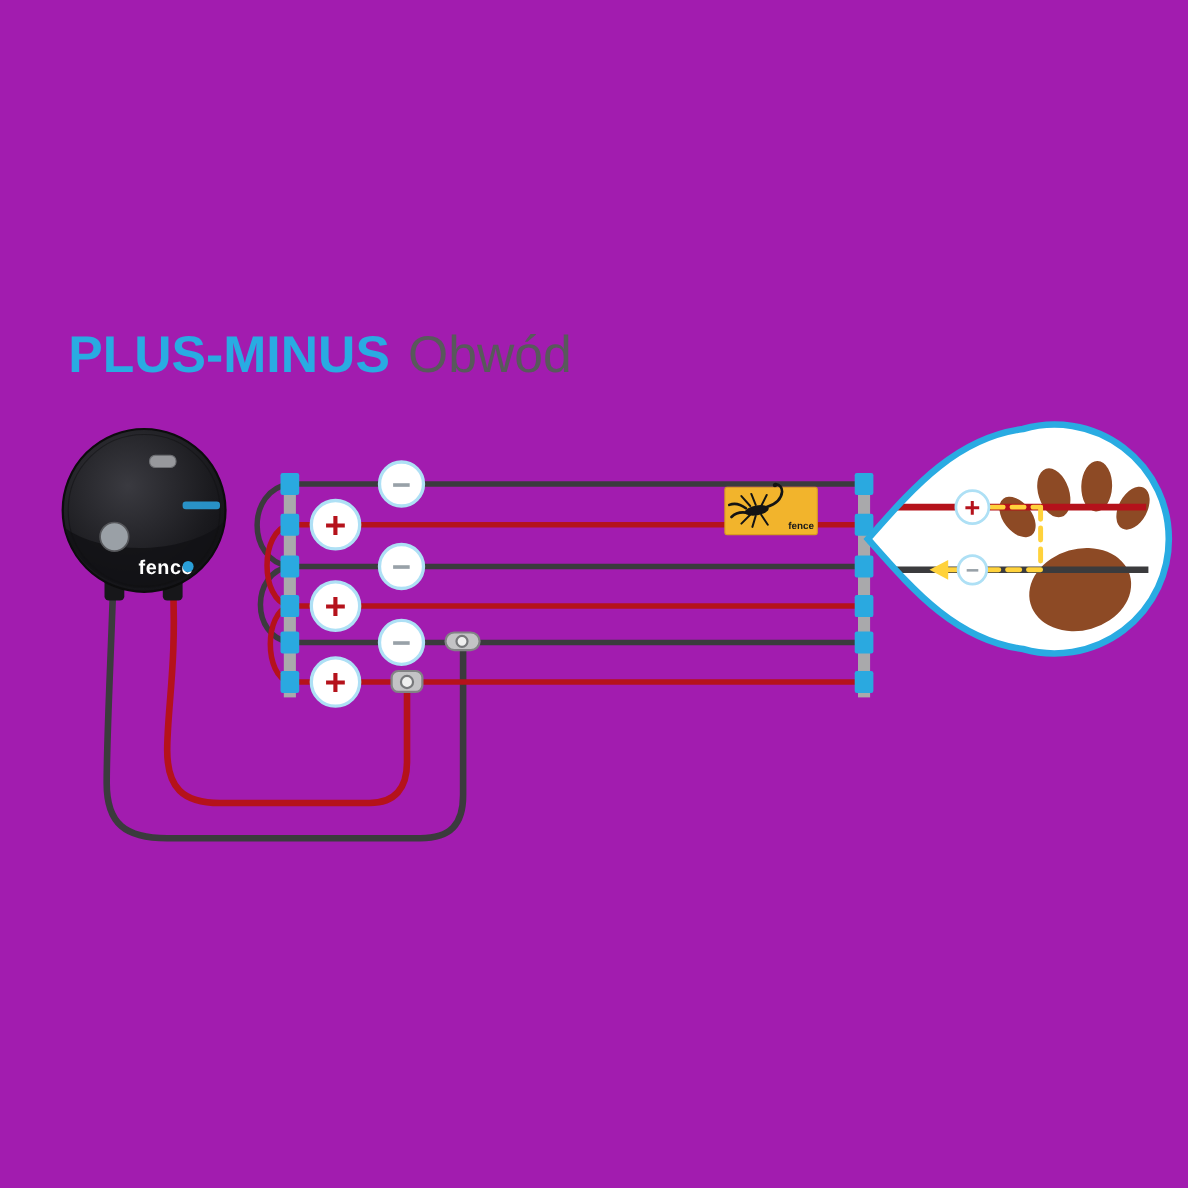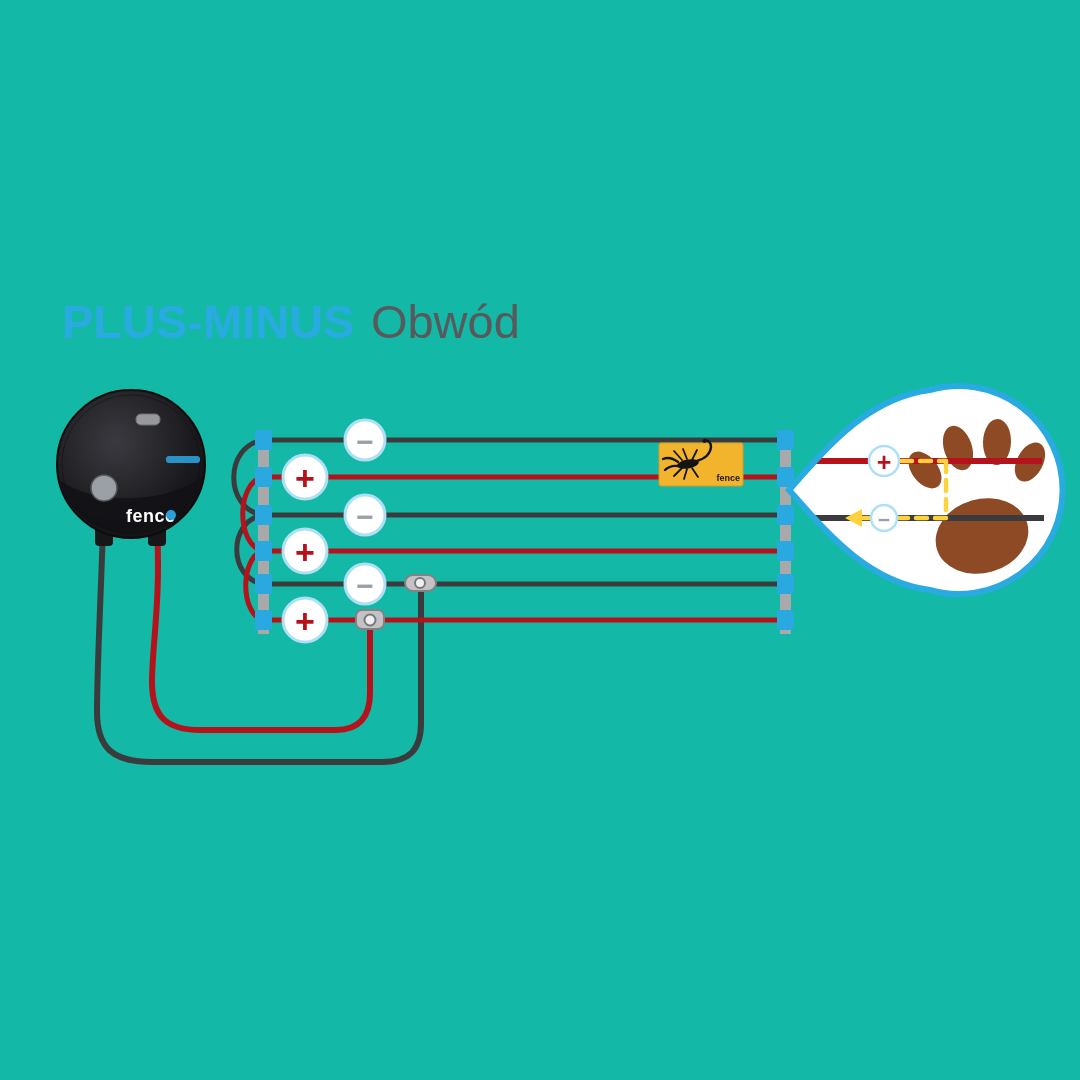--- a/index.html
+++ b/index.html
@@ -7,21 +7,21 @@
     --title-gray:#58595b;
     --wire-red:#b5121b;
     --wire-dark:#3b3b3d;
     --insulator-blue:#2aa9e0;
     --warning-yellow:#f2b42c;
     --current-yellow:#ffd23c;
     --paw-brown:#8d4a25;
     --badge-ring:#aee0f5;
   }
   html,body{margin:0;padding:0;background:#ffffff;}
-  .canvas{width:1080px;height:1080px;background:#14b8a6;position:relative;overflow:hidden;
+  .canvas{width:1080px;height:1080px;background:#a21caf;position:relative;overflow:hidden;
           font-family:"Liberation Sans",sans-serif;}
   svg text{font-family:"Liberation Sans",sans-serif;}
 
   .title-hi{fill:var(--accent-blue,#29abe2);font-size:47px;font-weight:bold;}
   .title-rest{fill:var(--title-gray,#58595b);font-size:47px;font-weight:normal;}
 
   .wire-red{stroke:var(--wire-red,#b5121b);stroke-width:5;fill:none;}
   .wire-dark{stroke:var(--wire-dark,#3b3b3d);stroke-width:5;fill:none;}
   .loop-red{stroke:var(--wire-red,#b5121b);stroke-width:5;fill:none;}
   .loop-dark{stroke:var(--wire-dark,#3b3b3d);stroke-width:5;fill:none;}

